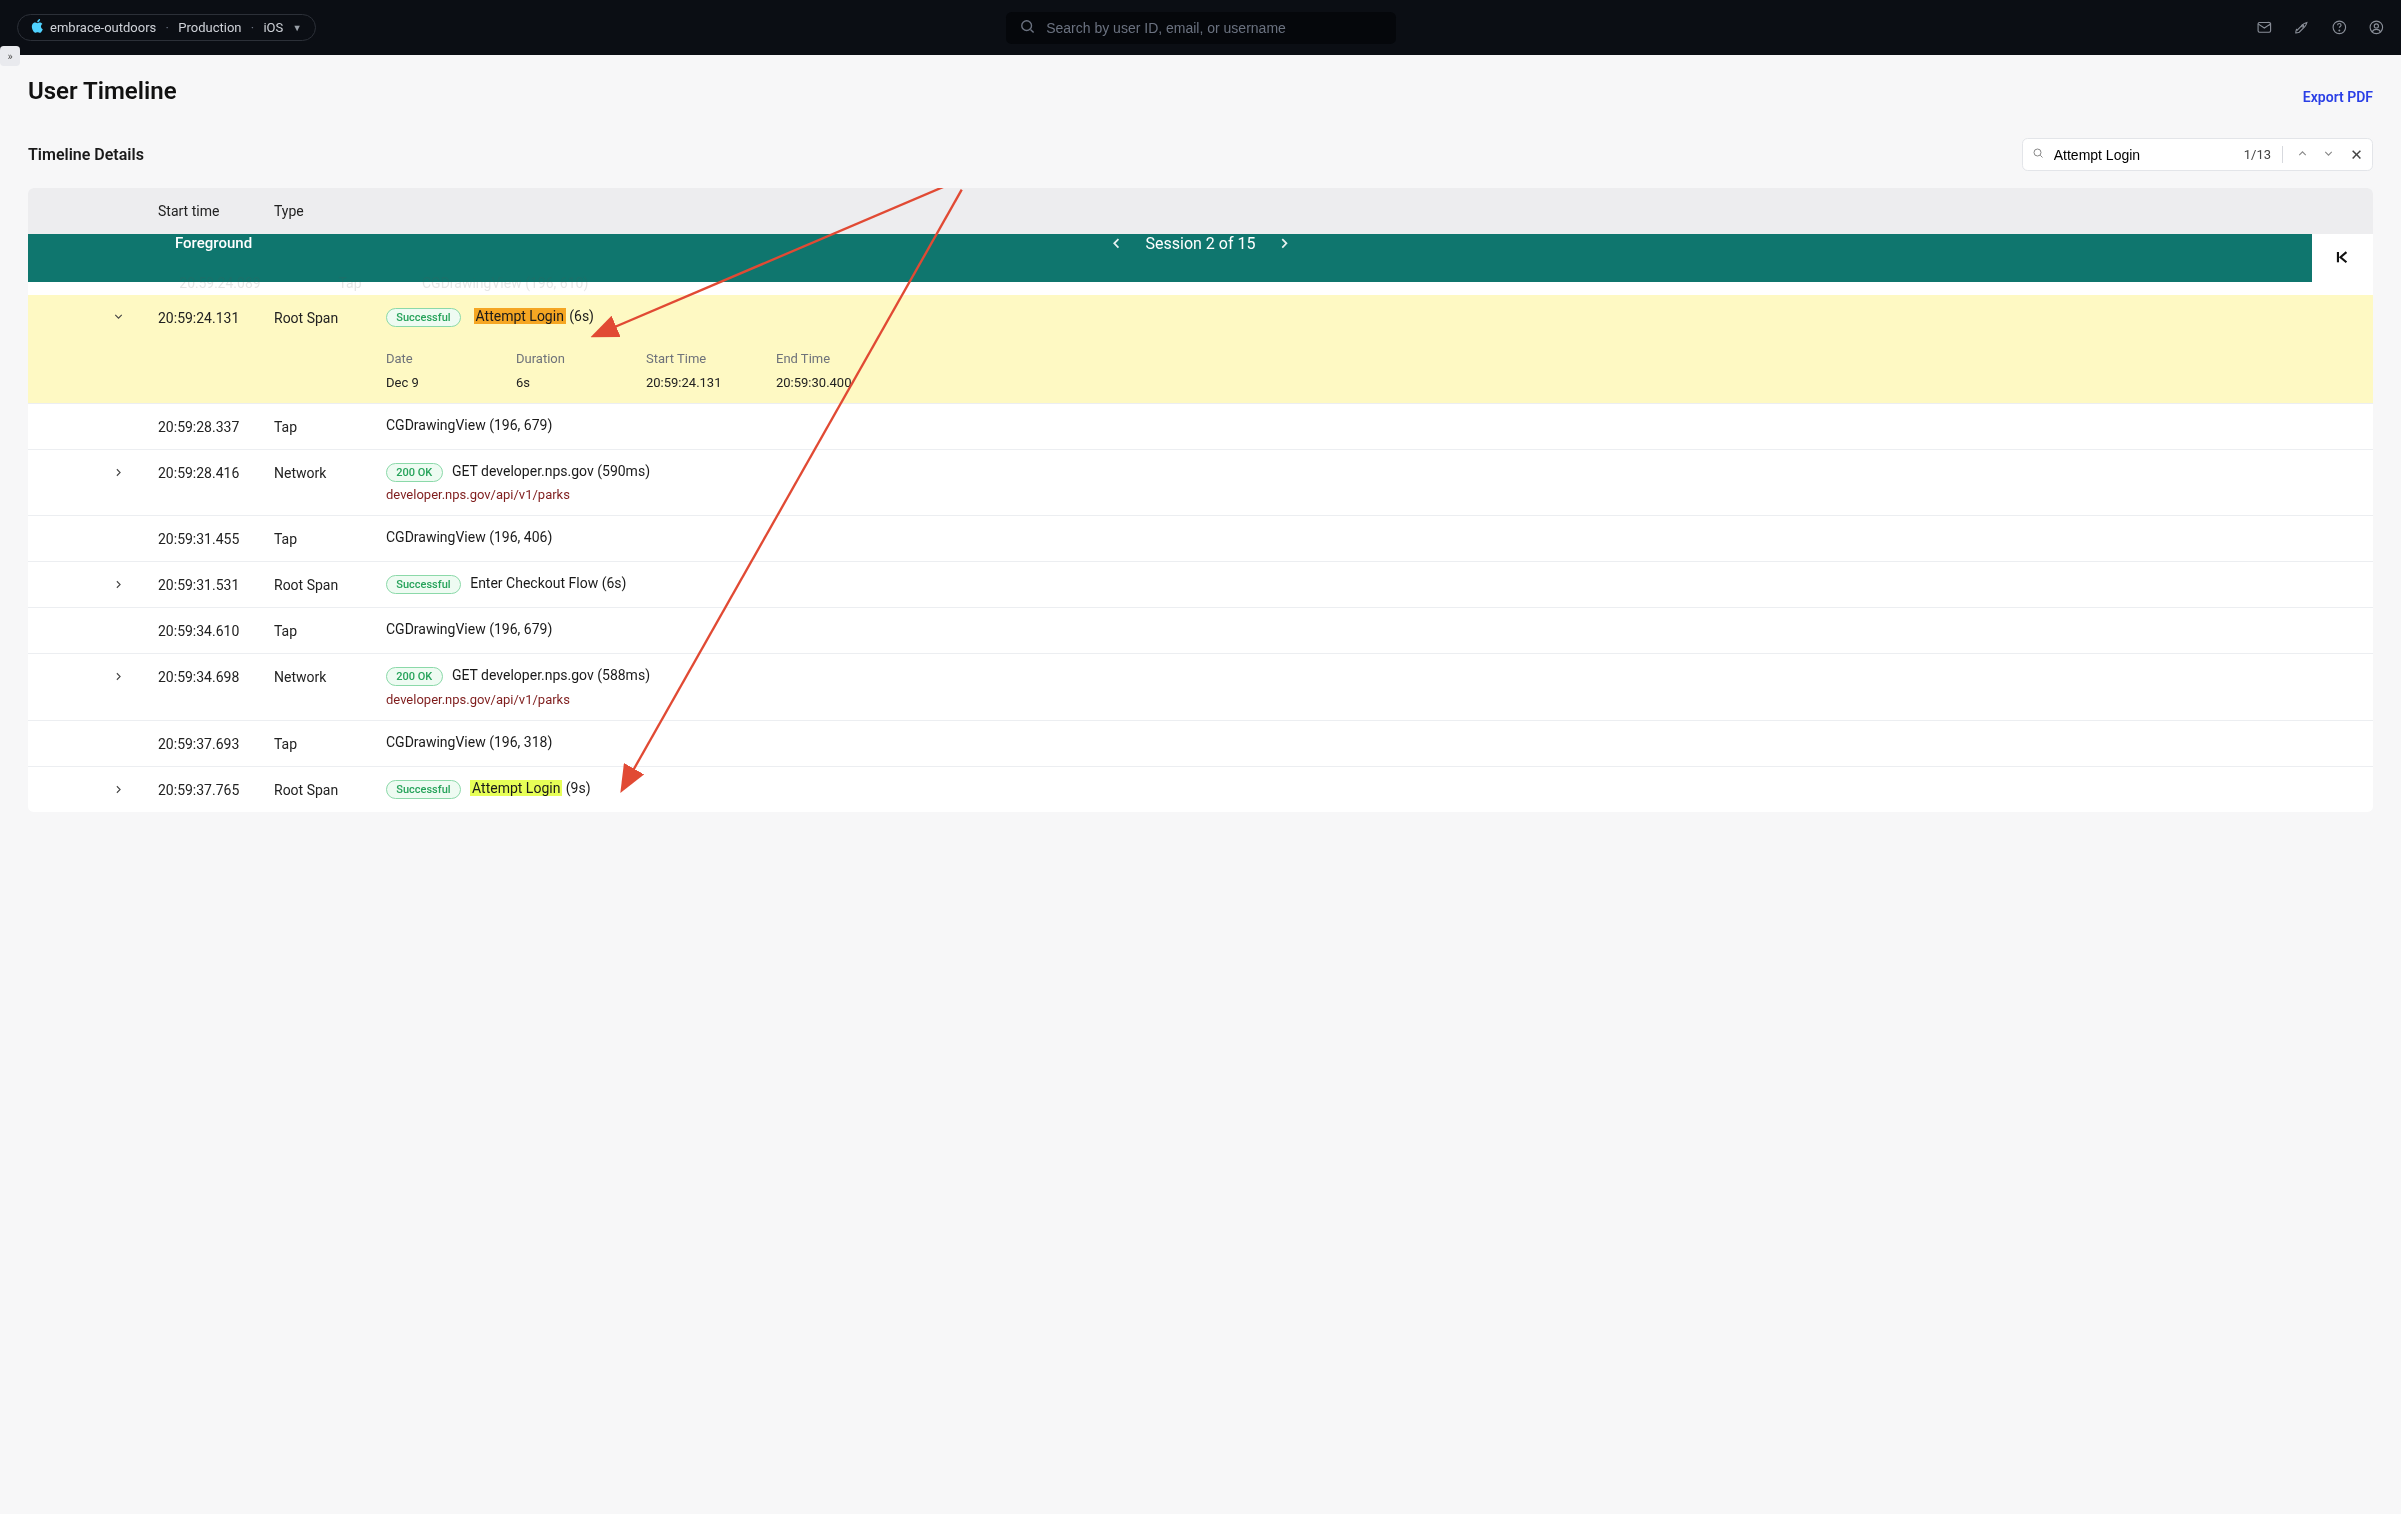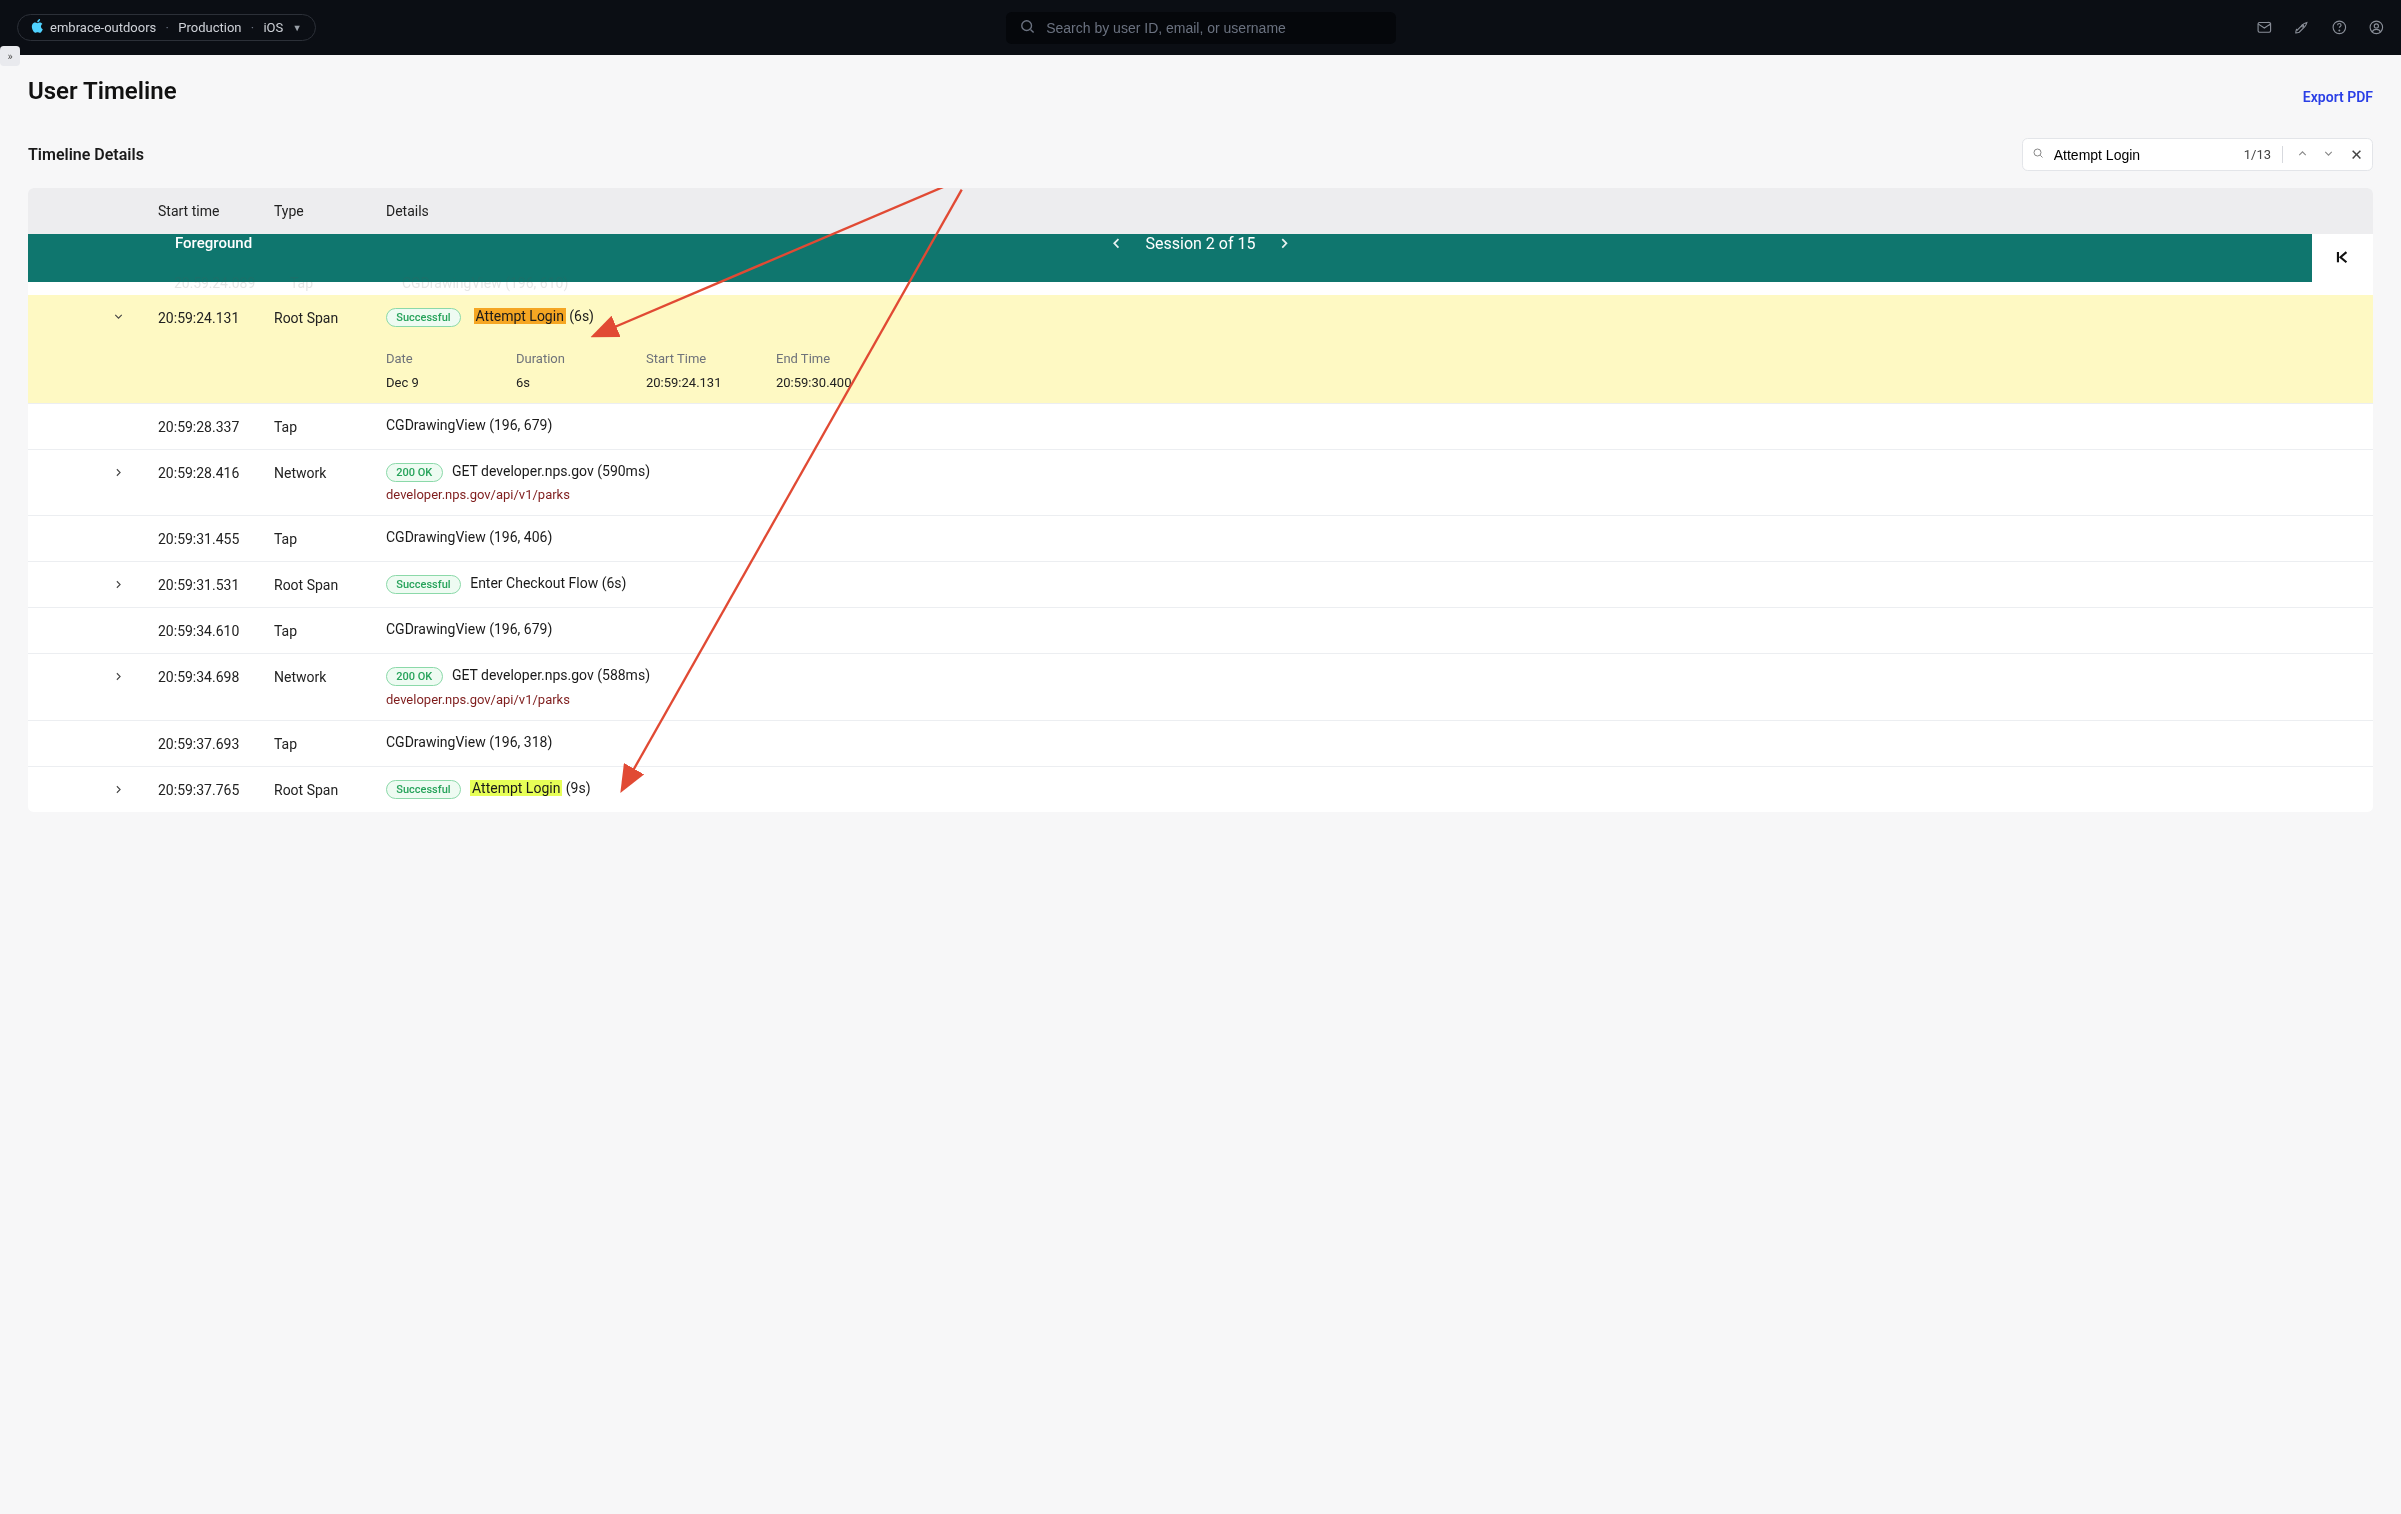--- a/index.html
+++ b/index.html
@@ -173,26 +173,27 @@
 .row.first-partial { border-top:none; padding-top:0; height:0; min-height:0; overflow:visible; }
 .row .caret-cell { width:130px; display:flex; justify-content:flex-end; padding-right:33px; padding-top:2.8px; color:#444;}
 .row .caret-cell span { cursor:pointer; }
 .row .time { width:116px; color:#222; padding-top:1.9px;}
 .row .type { width:112px; color:#222; padding-top:1.9px;}
 .row .details { flex:1; padding-right:74px; }
 .row.expanded { background:#fef9c3; padding-bottom:0; }
 
 .partial-text {
   position:absolute;
-  left:146px;
+  left:134px;
   top:-6.5px;
   color:#555;
   font-size:14px;
   display:flex;
-  gap:0;
+  gap:16px;
+  text-align:center;
 }
 .partial-text .t { width:116px;}
 .partial-text .ty { width:112px;}
 
 .badge {
   display:inline-flex;
   align-items:center;
   border:0.9px solid;
   border-radius:11px;
   padding:1.9px 9.3px;
@@ -312,21 +313,20 @@
             <polyline points="6 9 12 15 18 9"></polyline>
           </svg></span>
       <span class="close">✕</span>
     </div>
   </div>
 
   <div class="panel">
     <div class="thead">
       <div class="col-time">Start time</div>
       <div class="col-type">Type</div>
-      <div class="col-details">Details</div>
     </div>
 
     <div class="session-band">
       <div class="fg">Foreground</div>
       <div class="center">
         <span class="chev">
             <svg width="16.7" height="16.7" viewBox="0 0 24 24" fill="none" stroke="currentColor" stroke-width="2.5">
               <polyline points="15 6 9 12 15 18"></polyline>
             </svg>
           </span>

